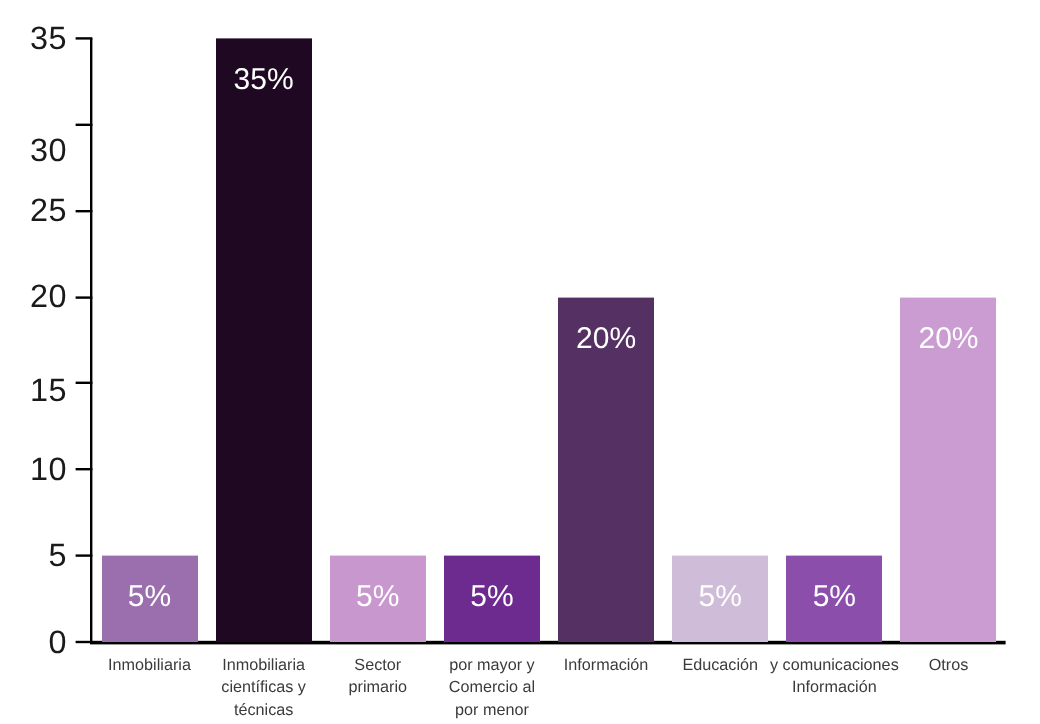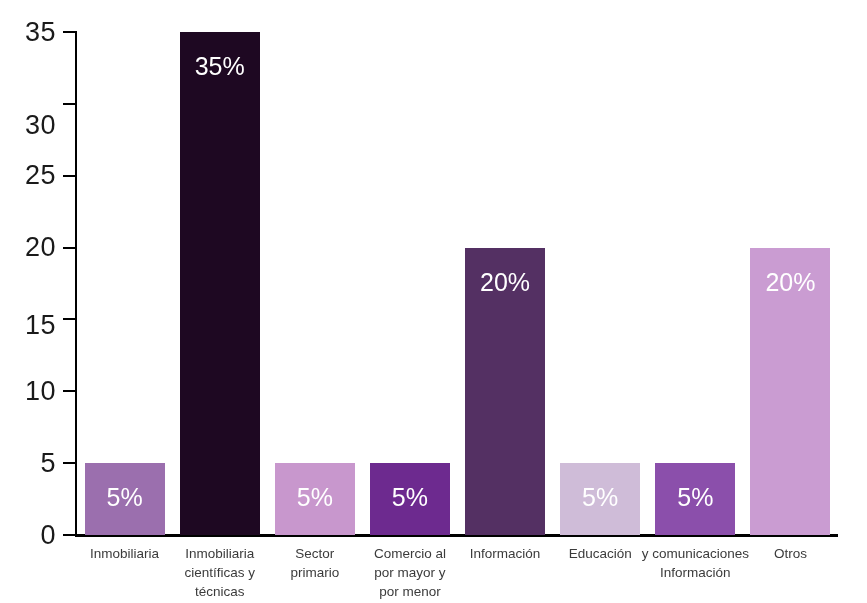--- a/index.html
+++ b/index.html
@@ -205,22 +205,22 @@
       <div class="cat-label" style="left: 163.688px; width: 112px;">
         <div>Inmobiliaria</div>
         <div>científicas y</div>
         <div>técnicas</div>
       </div>
       <div class="cat-label" style="left: 258.812px; width: 112px;">
         <div>Sector</div>
         <div>primario</div>
       </div>
       <div class="cat-label" style="left: 353.938px; width: 112px;">
+        <div>por mayor y</div>
         <div>Comercio al</div>
-        <div>por mayor y</div>
         <div>por menor</div>
       </div>
       <div class="cat-label" style="left: 449.062px; width: 112px;">
         <div>Información</div>
       </div>
       <div class="cat-label" style="left: 544.188px; width: 112px;">
         <div>Educación</div>
       </div>
       <div class="cat-label" style="left: 639.312px; width: 112px;">
         <div>y comunicaciones</div>

